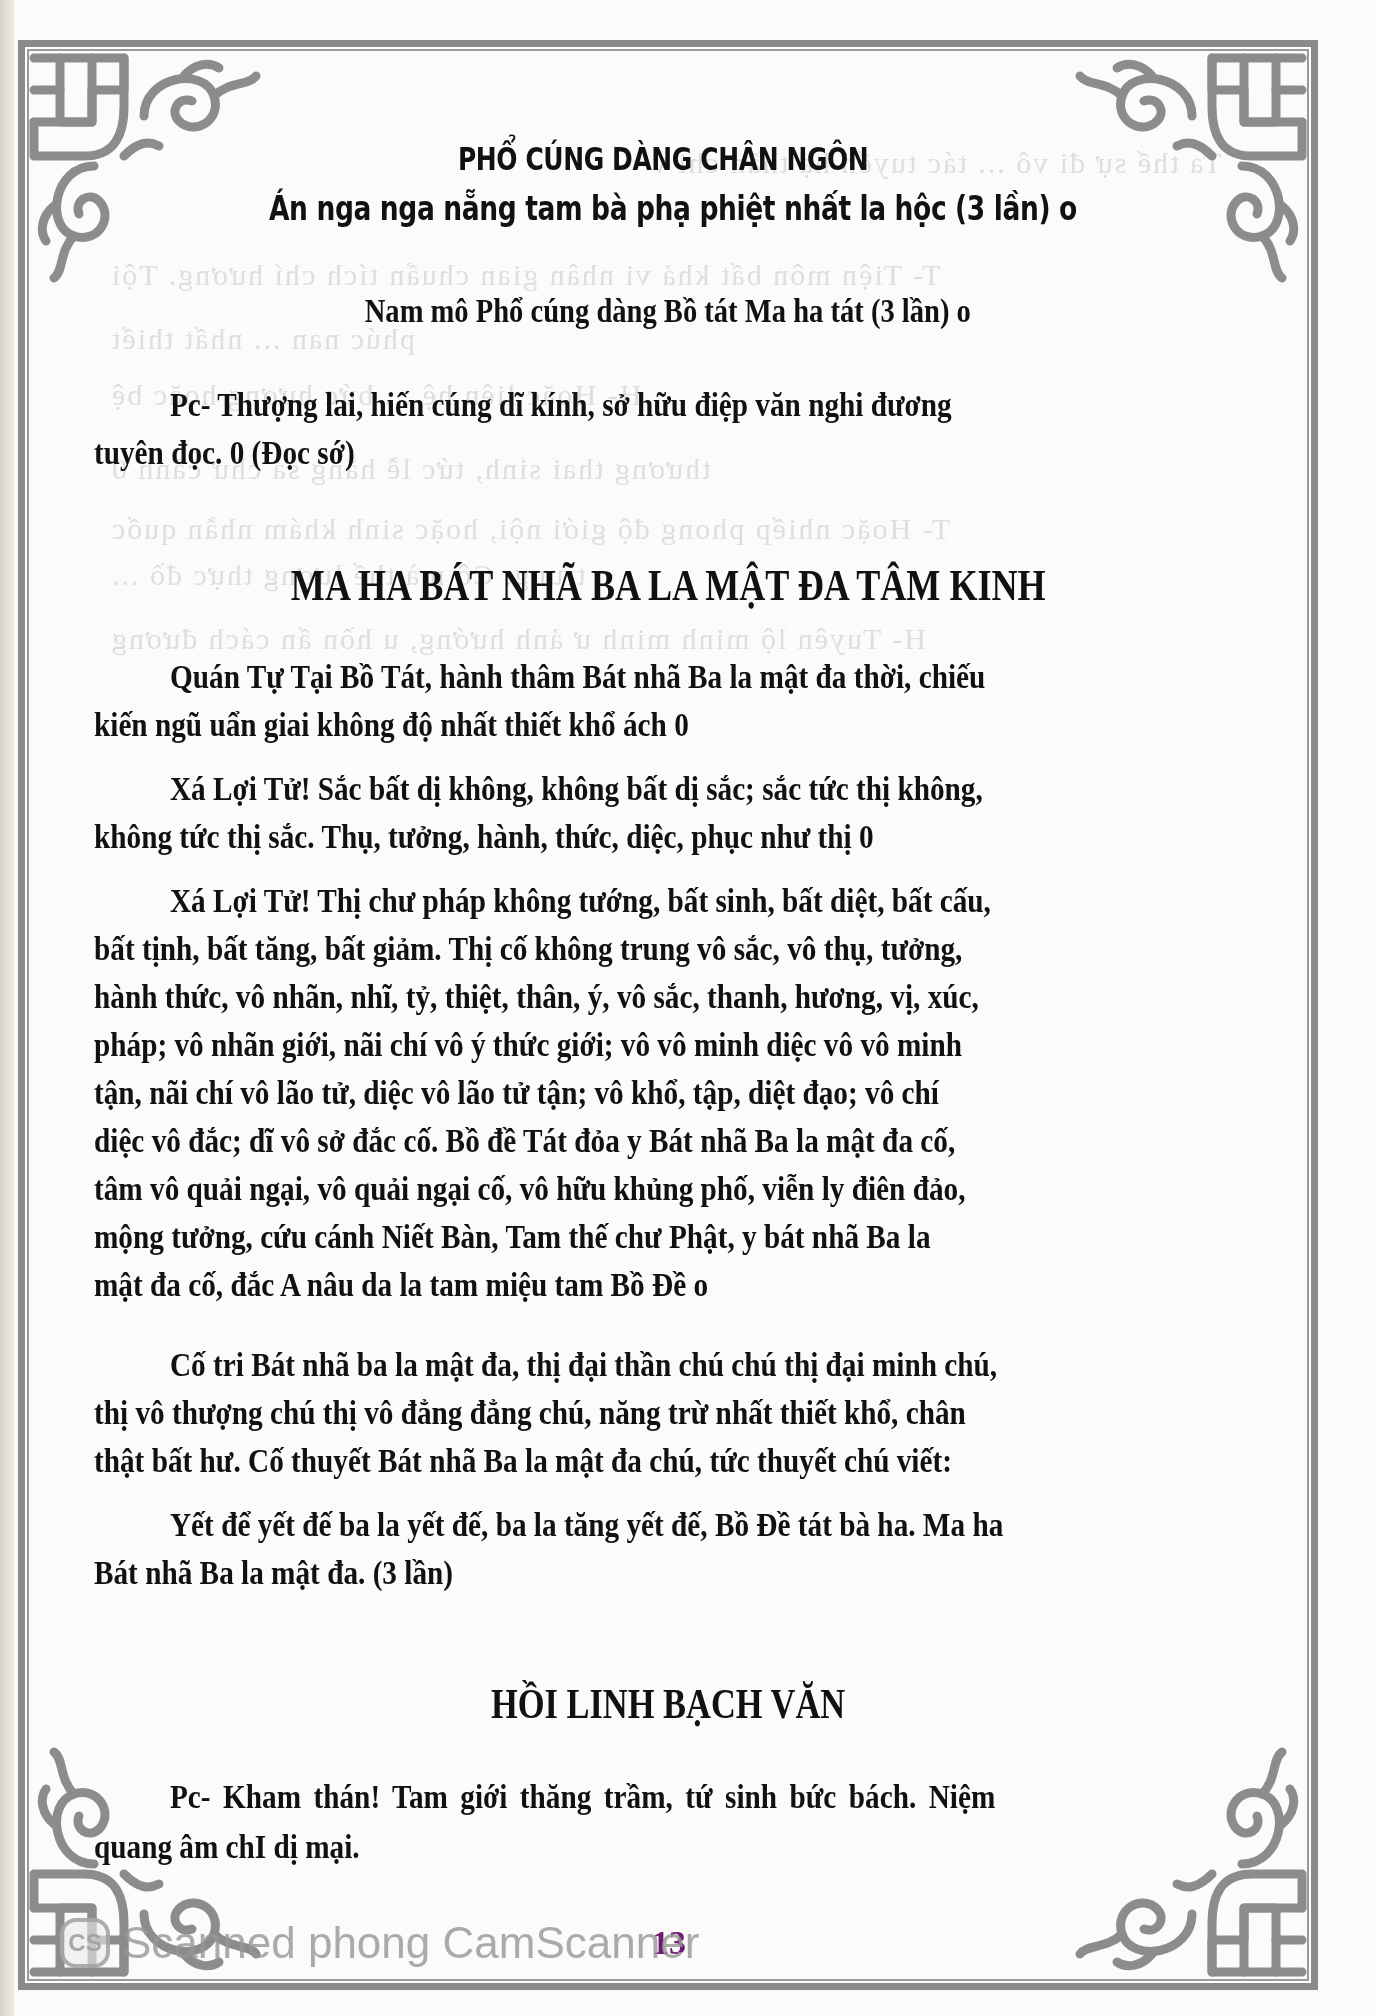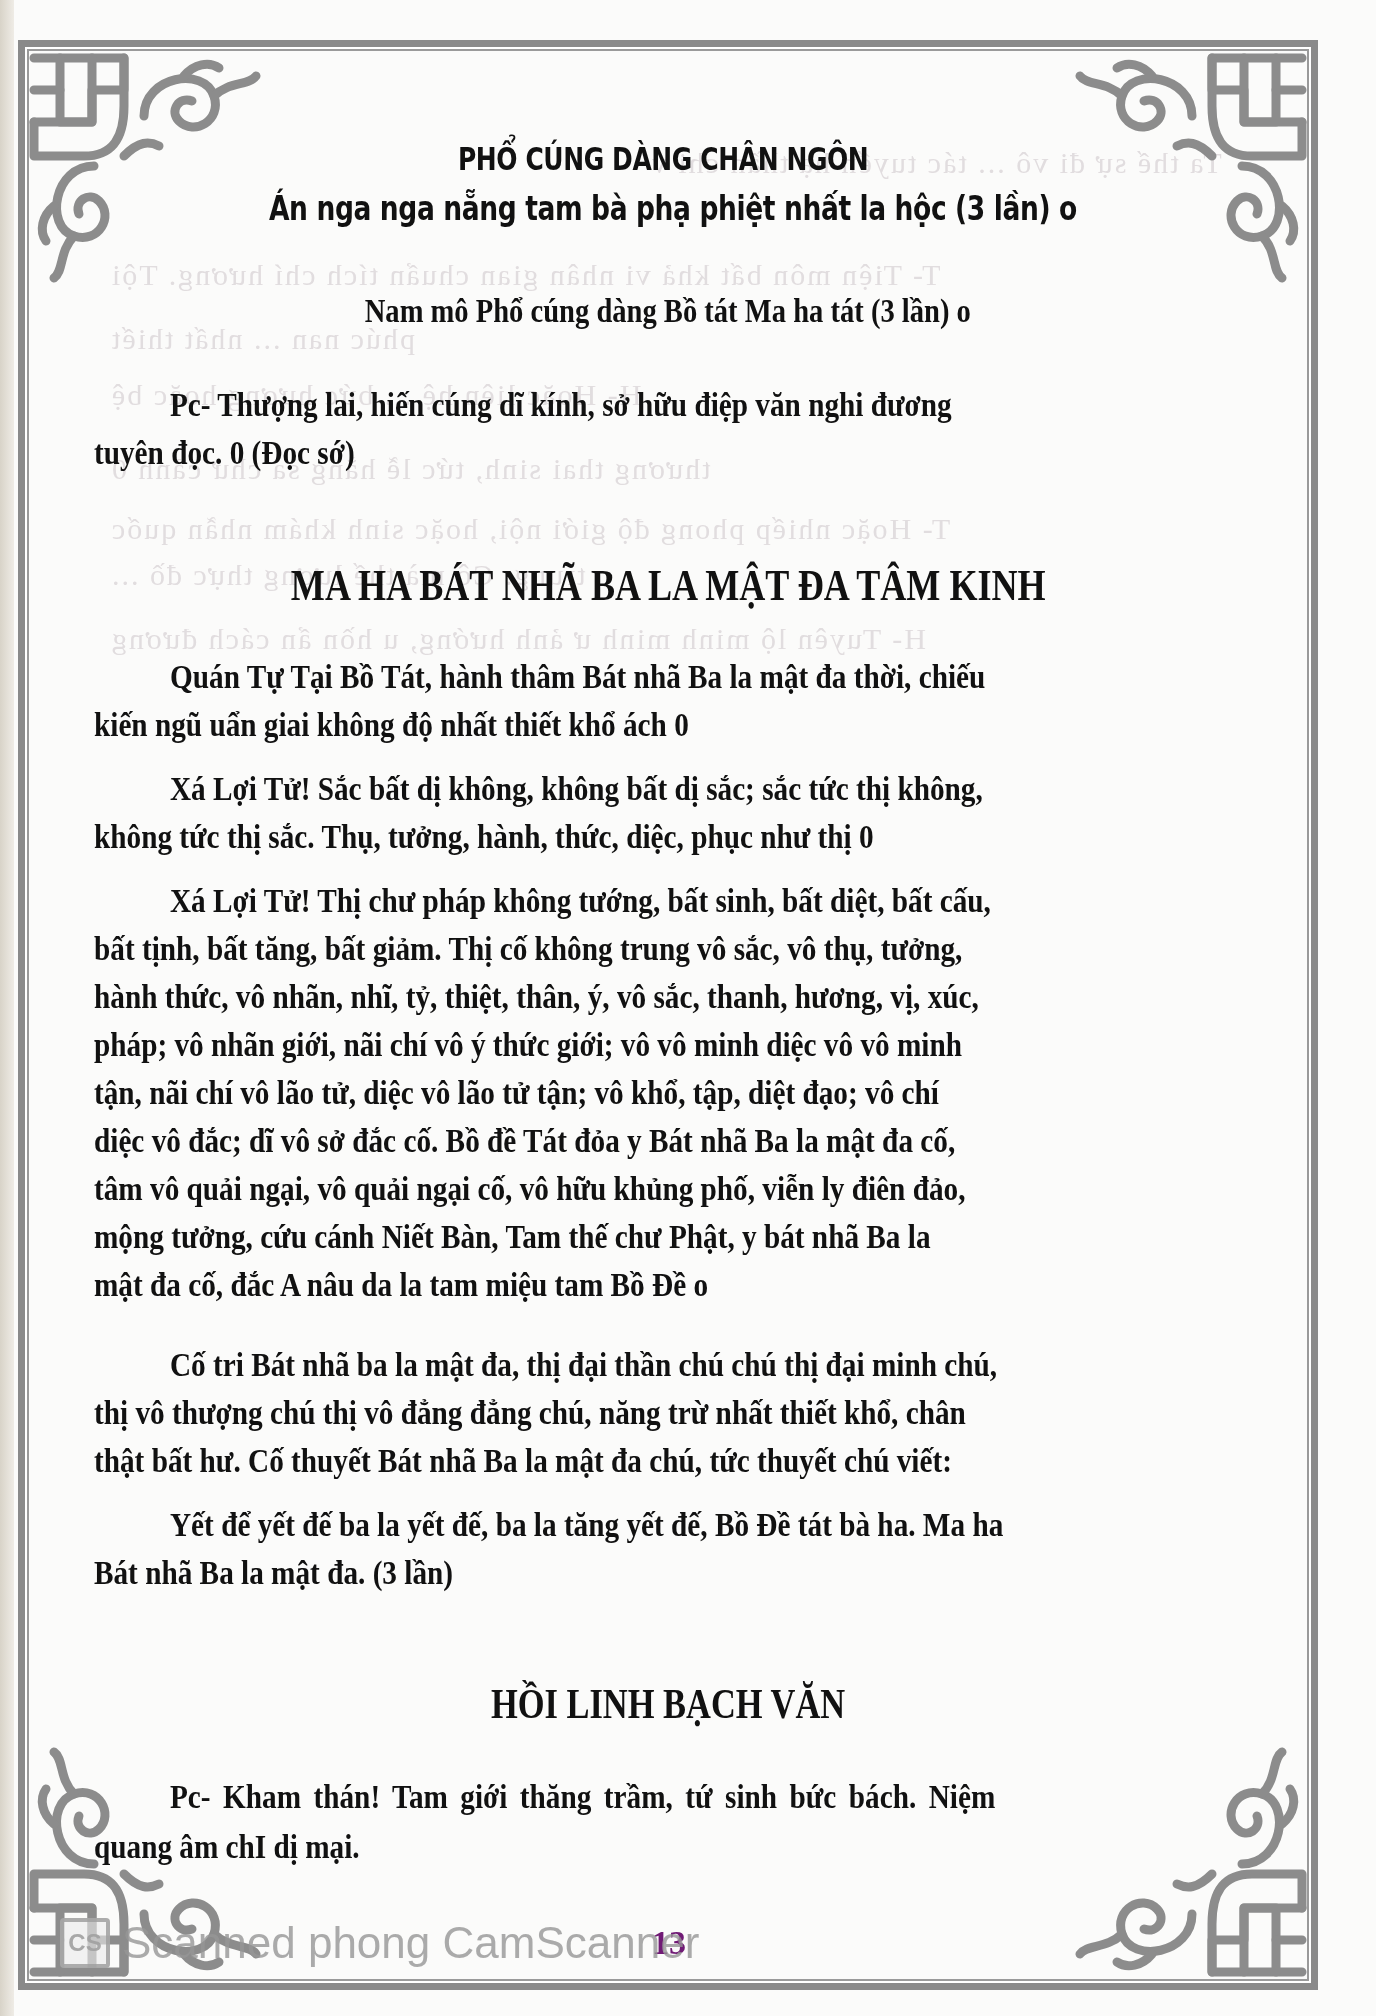--- a/index.html
+++ b/index.html
@@ -49,21 +49,21 @@
     font-size:44px; transform-origin:left top;
   }
   .center-block { position:absolute; left:16px; width:1364px; text-align:center; }
 
   .watermark {
     position:absolute; left:60px; top:1918px; display:flex; align-items:center;
     color:rgba(150,150,150,0.8);
     font-family:"Liberation Sans", "DejaVu Sans", sans-serif; font-size:44px;
   }
   .wm-logo {
-    width:50px; height:50px; border:4px solid rgba(160,160,160,0.85); border-radius:4px;
+    width:50px; height:50px; border:4px solid rgba(160,160,160,0.85); border-radius:16px;
     box-sizing:border-box; display:flex; align-items:center; justify-content:center;
     font-weight:bold; font-size:24px; color:rgba(160,160,160,0.9); margin-right:12px;
     background:rgba(235,235,235,0.6);
   }
   .page-number {
     position:absolute; left:652px; top:1924px; font-family:"Liberation Serif", serif;
     font-weight:bold; font-size:34px; color:#701a75;
   }
 </style>
 </head>

